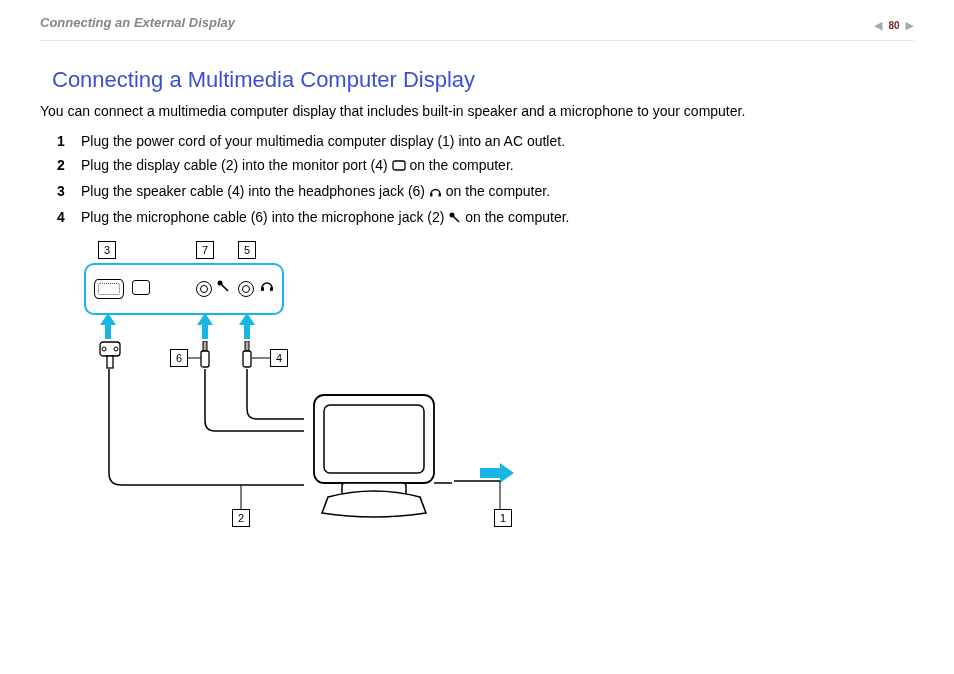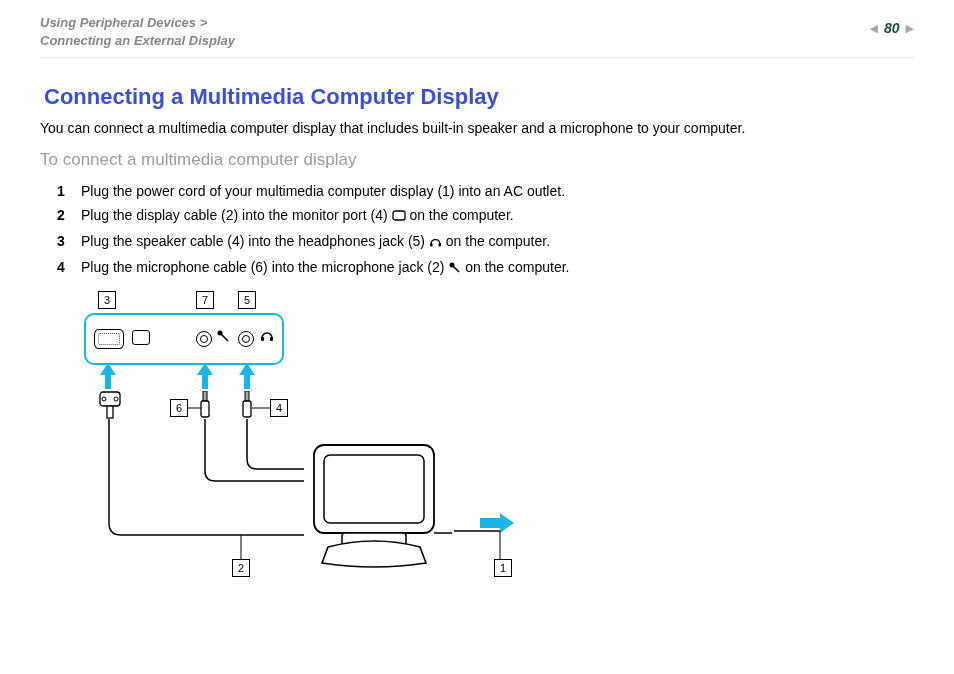--- a/index.html
+++ b/index.html
@@ -26,40 +26,39 @@
     line-height: 1.35;
   }
   .pager {
     display: flex;
     align-items: center;
     gap: 6px;
     padding-top: 6px;
   }
   .pager-num {
     font-weight: bold;
-    font-style: italic;
-    color: #14532d;
-    font-size: 14px;
+    color: #7f1d1d;
+    font-size: 10px;
   }
   .pager-arrow {
     color: #a8a8a8;
     font-size: 11px;
     line-height: 1;
   }
   .rule {
     margin: 2px 40px 0 40px;
     height: 1px;
     background: #e9e9e9;
   }
   .content {
     padding: 26px 40px 0 40px;
   }
   h1.title {
-    margin: 0 0 10px 4px;
-    font-weight: bold;
+    margin: 0 0 10px 12px;
+    font-weight: normal;
     color: #3a4fd3;
     font-size: 22px;
   }
   p.intro {
     margin: 0 0 14px 0;
     font-size: 14px;
   }
   h2.sub {
     margin: 0 0 10px 0;
     font-weight: normal;
@@ -173,56 +172,54 @@
   .bigarrow {
     position:absolute;
     left:396px; top:218px;
   }
 </style>
 </head>
 <body>
 
 <div class="header">
   <div class="breadcrumb">
-    <div>Using Peripheral Devices &gt;</div>
     <div>Connecting an External Display</div>
   </div>
   <div class="pager">
     <span class="pager-arrow">◀</span>
     <span class="pager-num">80</span>
     <span class="pager-arrow">▶</span>
   </div>
 </div>
 <div class="rule"></div>
 
 <div class="content">
   <h1 class="title">Connecting a Multimedia Computer Display</h1>
   <p class="intro">You can connect a multimedia computer display that includes built-in speaker and a microphone to your computer.</p>
-  <h2 class="sub">To connect a multimedia computer display</h2>
 
   <ol class="steps">
     <li>
       <span>
         <span>Plug the power cord of your multimedia computer display (1) into an AC outlet.</span>
       </span>
     </li>
     <li>
       <span>
         <span>Plug the display cable (2) into the monitor port (4) </span>
         <span class="icon-inline">
           <svg width="14" height="12">
               <rect x="1" y="1" width="12" height="9" rx="2" ry="2" fill="none" stroke="#000" stroke-width="1.3"></rect>
             </svg>
         </span>
         <span> on the computer.</span>
       </span>
     </li>
     <li>
       <span>
-        <span>Plug the speaker cable (4) into the headphones jack (5) </span>
+        <span>Plug the speaker cable (4) into the headphones jack (6) </span>
         <span class="icon-inline">
           <svg width="13" height="13">
               <path d="M2 9 A4.5 4.5 0 0 1 11 9" fill="none" stroke="#000" stroke-width="1.3"></path>
               <rect x="1" y="8" width="2.5" height="3.5" rx="1" fill="#000"></rect>
               <rect x="9.5" y="8" width="2.5" height="3.5" rx="1" fill="#000"></rect>
             </svg>
         </span>
         <span> on the computer.</span>
       </span>
     </li>

